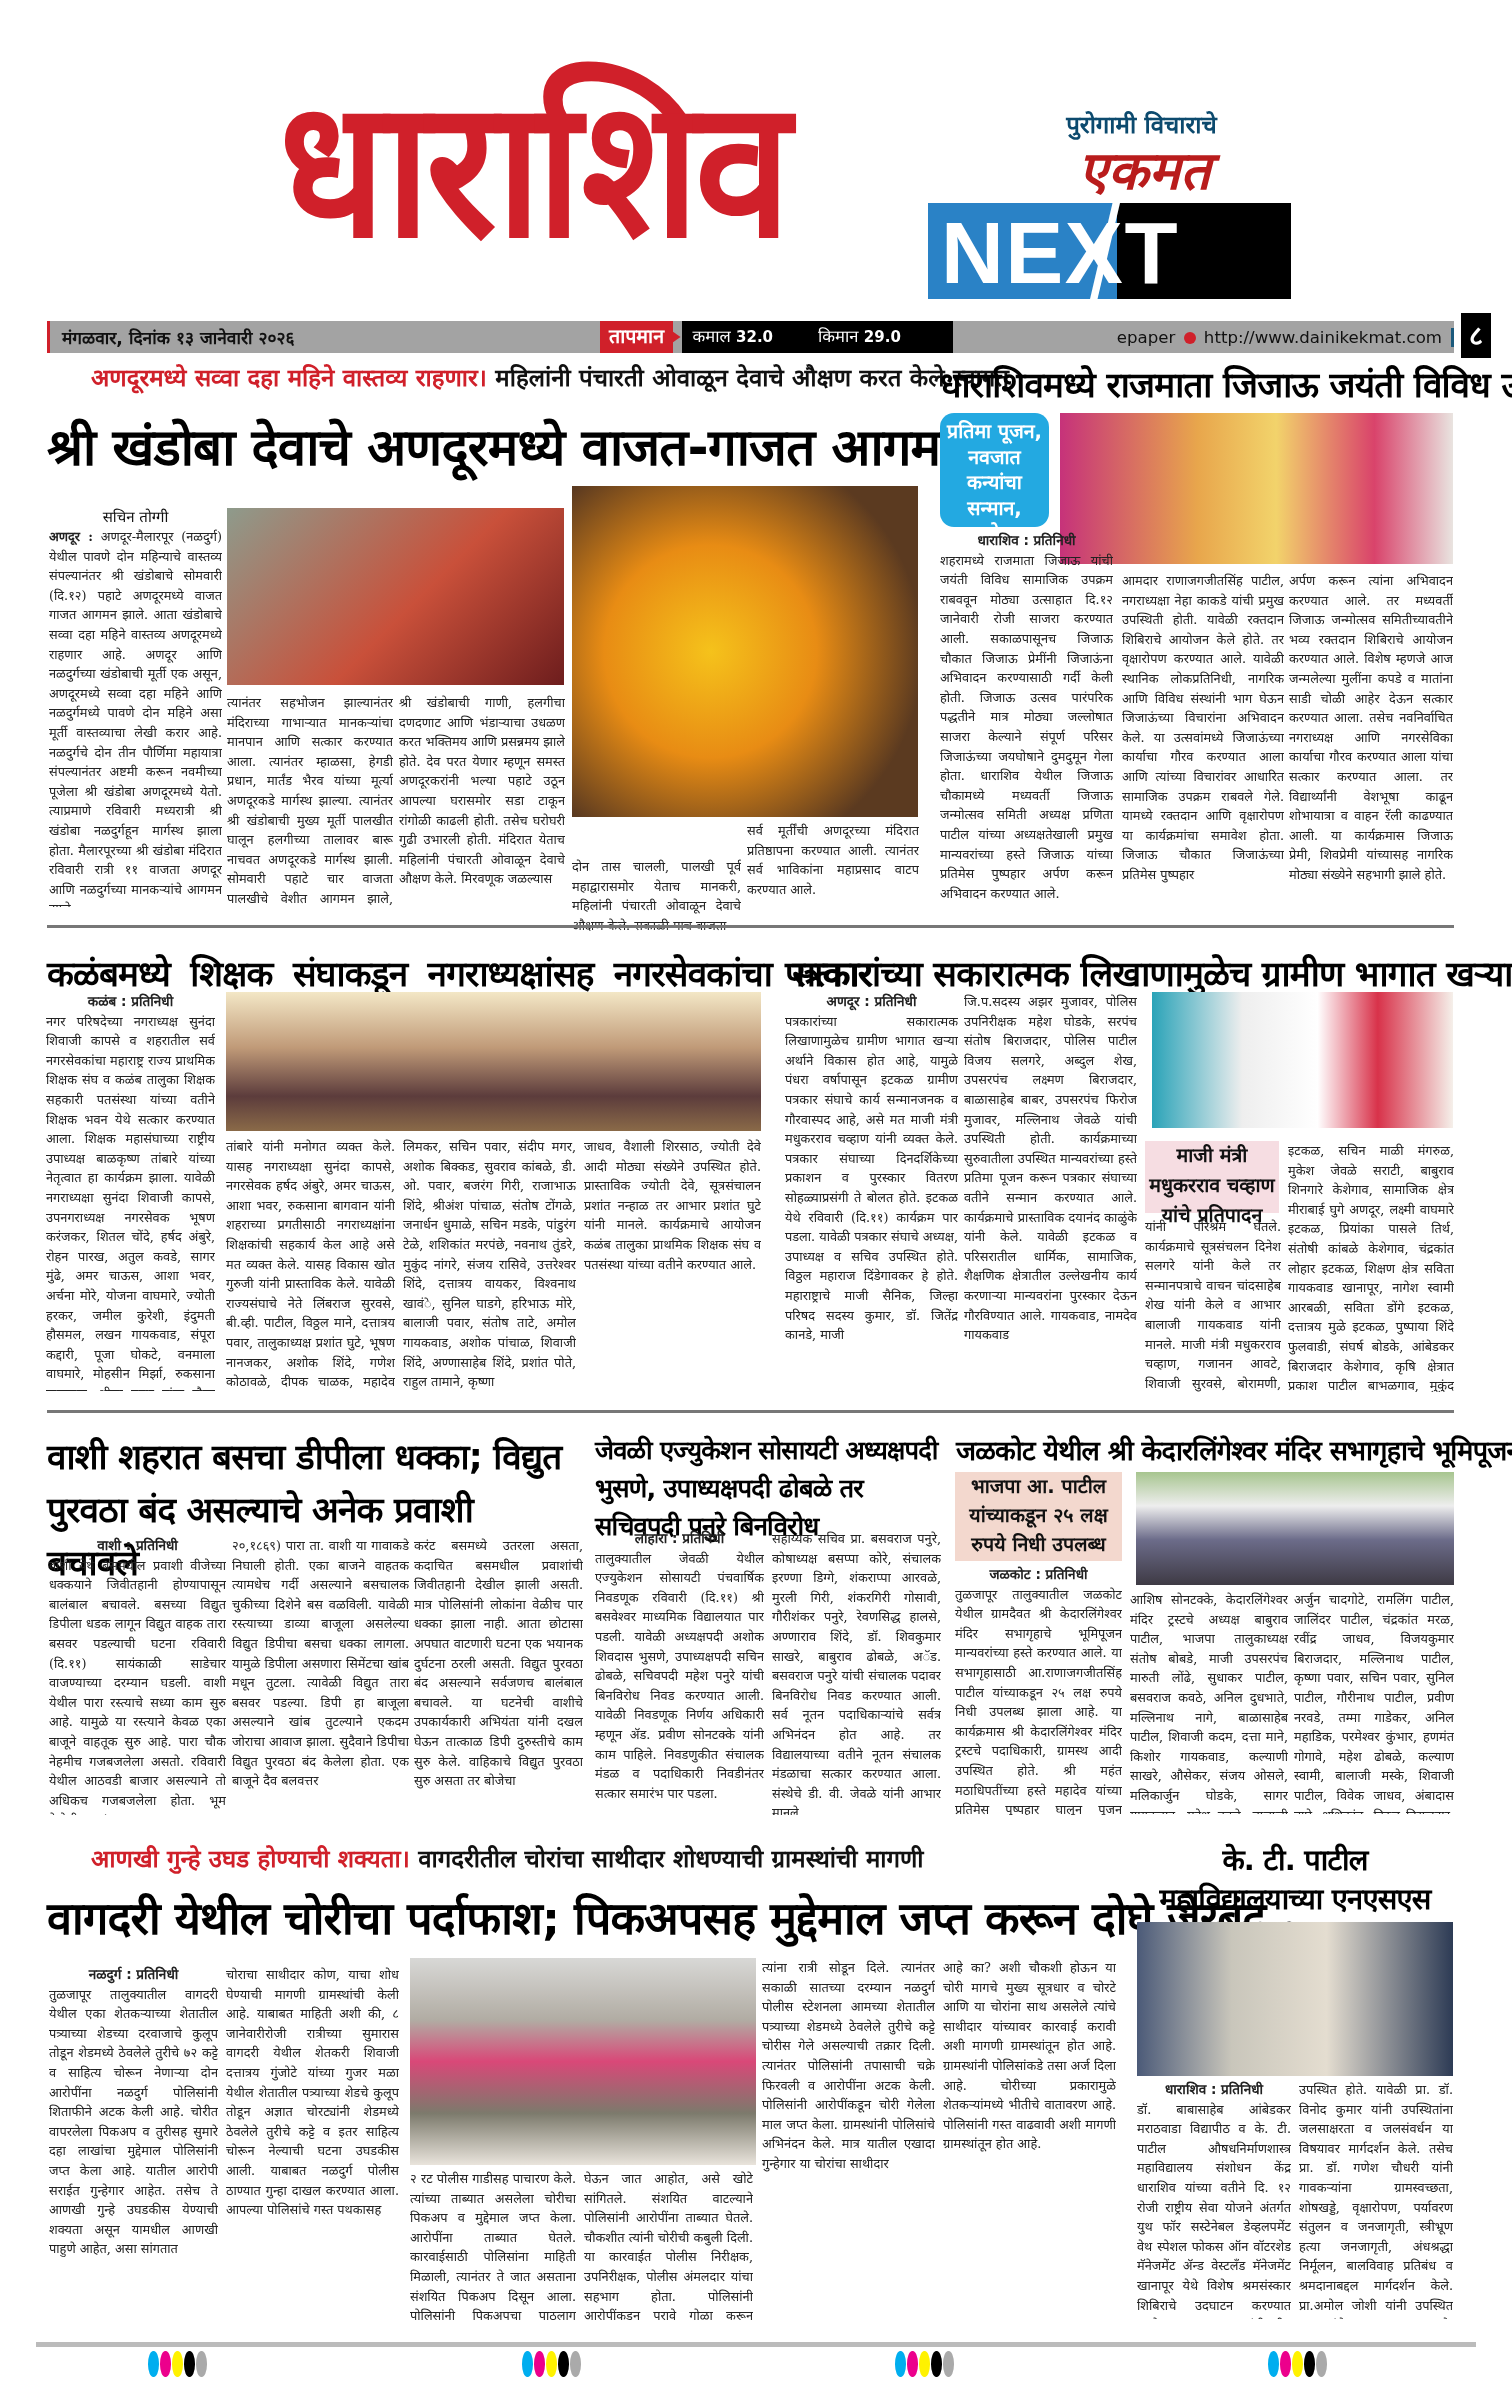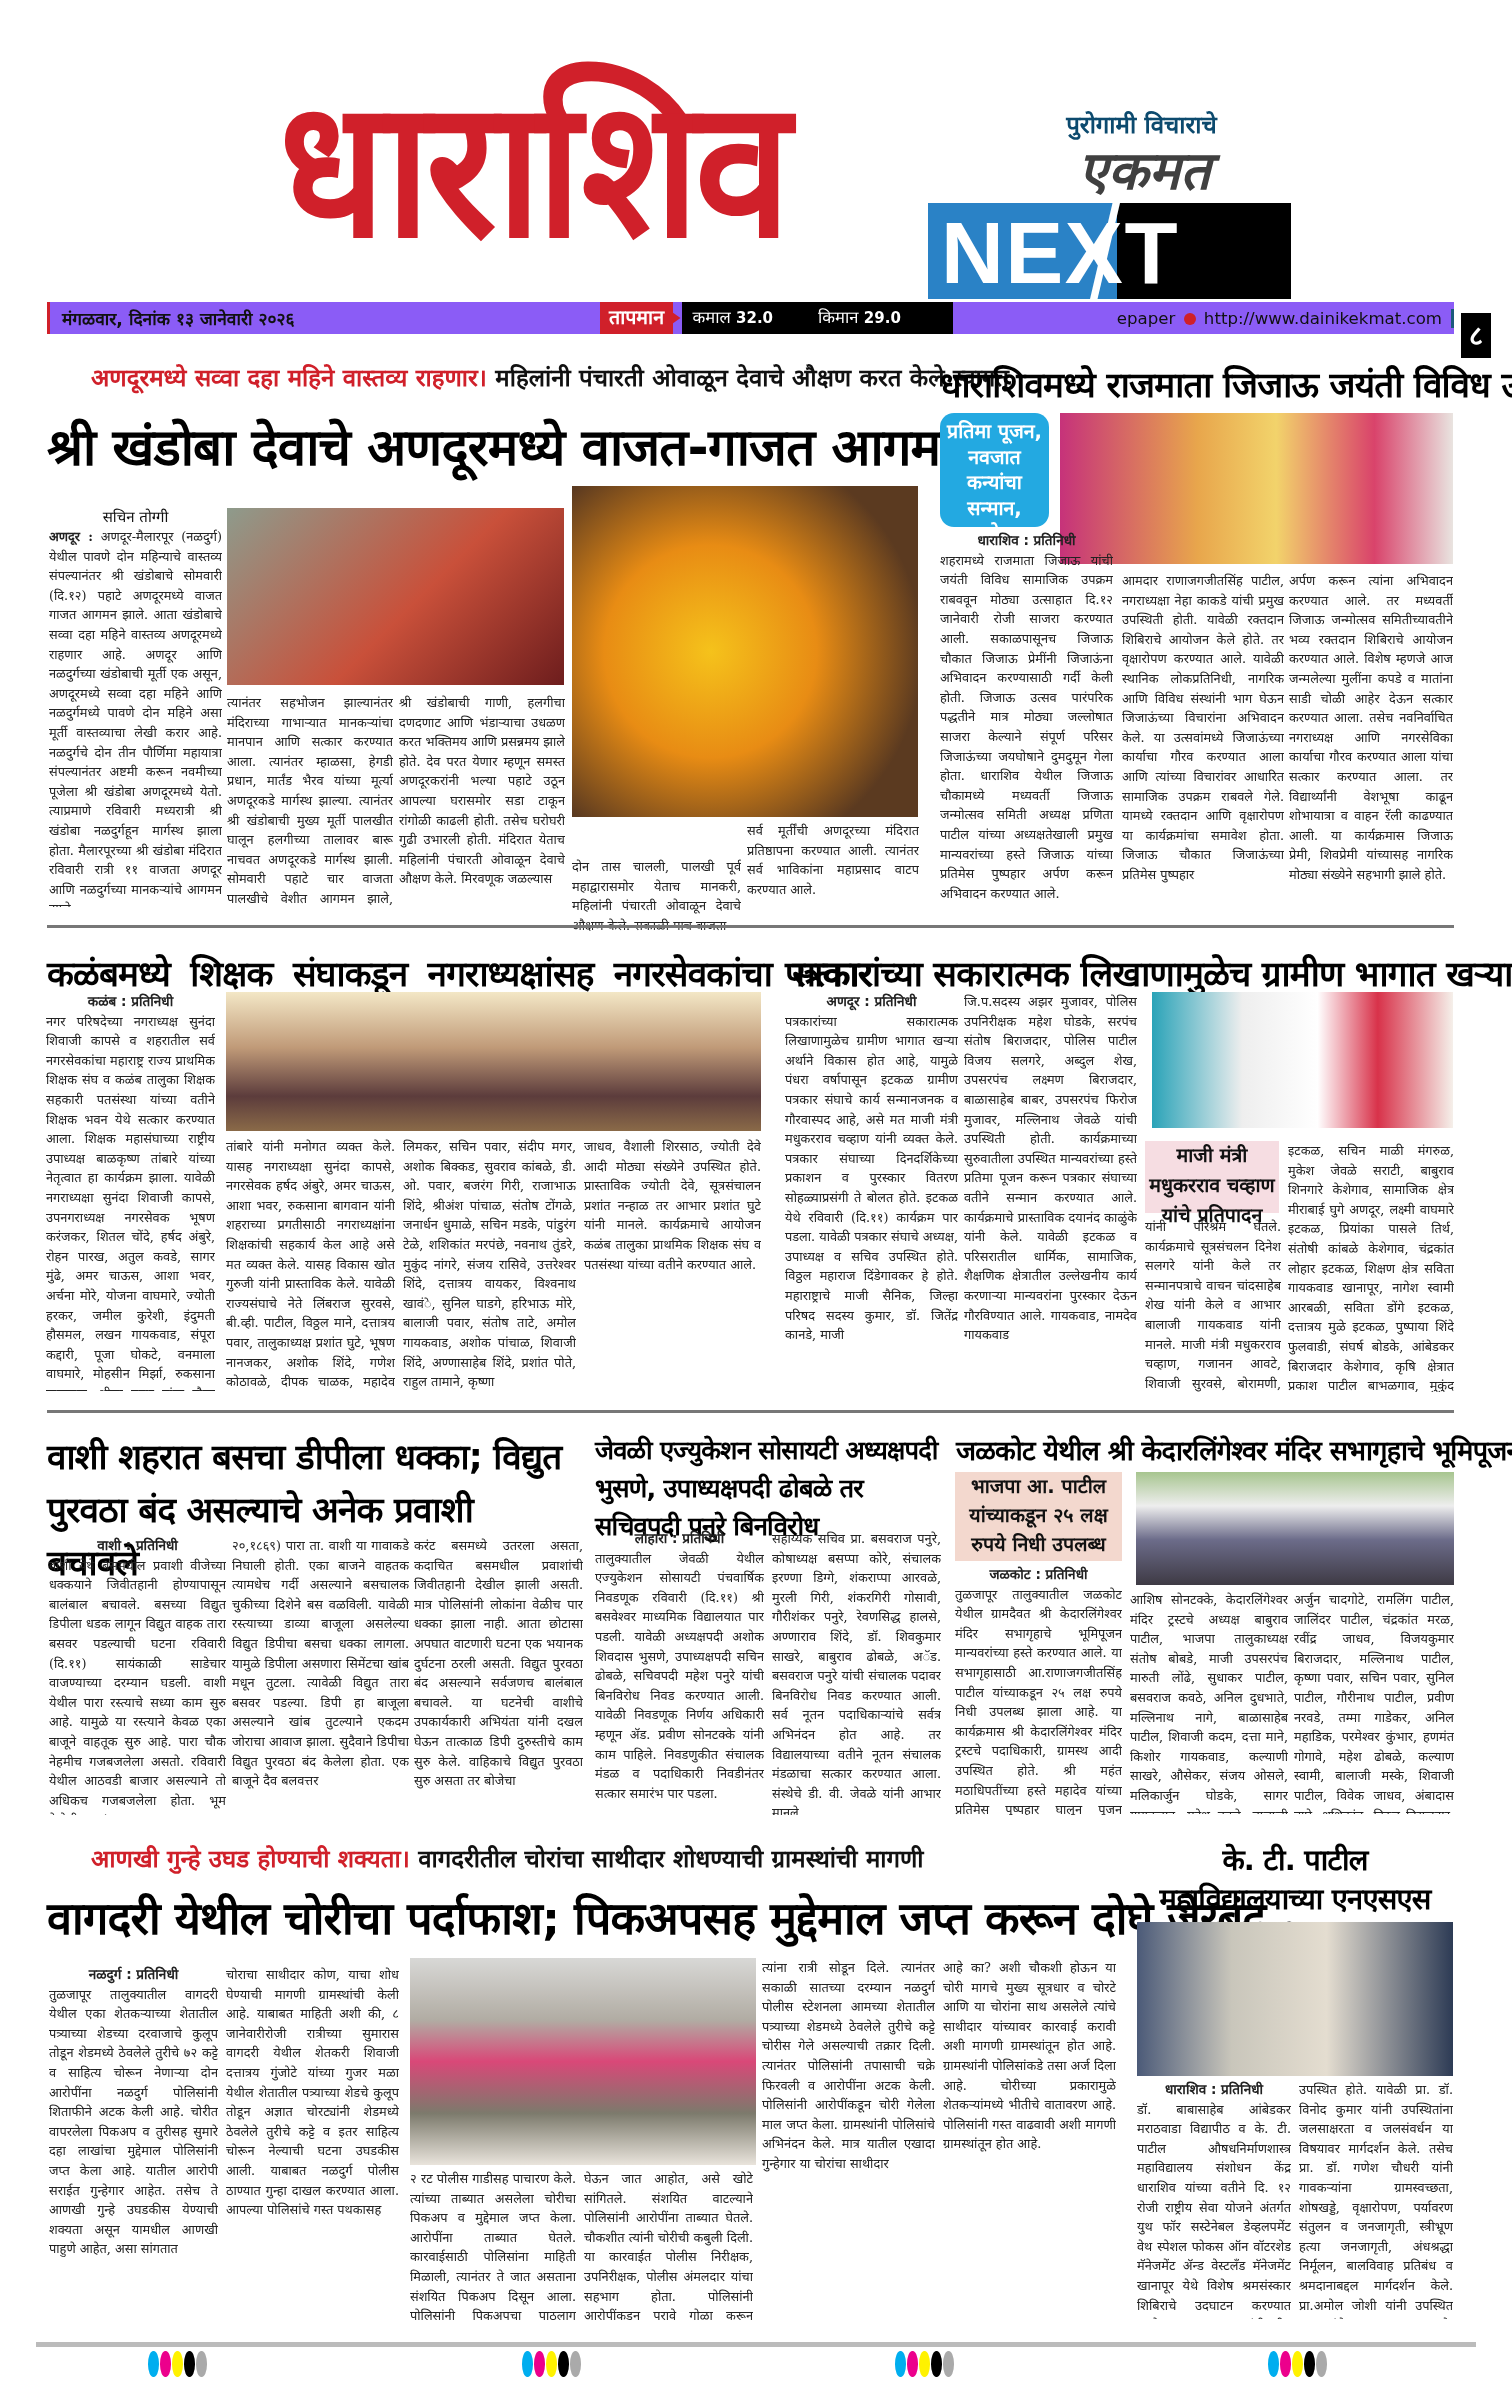--- a/index.html
+++ b/index.html
@@ -1,27 +1,27 @@
 <!DOCTYPE html>
 <html style="font-size:12px"><head>
 <meta charset="utf-8">
 <style>
   * { box-sizing: border-box; margin: 0; padding: 0; }
   body { width: 1512px; height: 2401px; background: #ffffff; font-family: "DejaVu Sans", sans-serif; color: #111; position: relative; overflow: hidden; }
   .abs { position: absolute; }
   
   .mast-title { left: 279px; top: 56px; width: 602px; height: 226px; color: #d0202a; font-family: "DejaVu Sans", sans-serif; font-weight: bold; font-size: 173px; line-height: 226px; letter-spacing: -4.5px; transform: scaleY(1.1); }
   .tagline { left: 1017px; top: 107px; width: 249px; color: #0c4a6e; font-weight: bold; font-size: 24px; text-align: center; }
-  .ekmat { left: 1020px; top: 132px; width: 249px; color: #404040; font-weight: bold; font-size: 53px; text-align: center; font-style: italic; }
+  .ekmat { left: 1020px; top: 132px; width: 249px; color: #b91c1c; font-weight: bold; font-size: 53px; text-align: center; font-style: italic; }
   .next-logo { left: 928px; top: 203px; width: 363px; height: 96px; display: flex; overflow: hidden; }
   .next-blue { background: #2a82c6; width: 52%; position: relative; }
   .next-black { background: #000; width: 48%; }
   .next-text { position: absolute; left: 941px; top: 215px; font-size: 87px; font-weight: bold; color: #fff; font-family: "Liberation Sans", sans-serif; letter-spacing: 1.5px; line-height: 75px; }
   
-  .strip { left: 47px; top: 302px; width: 1407px; height: 32px; background: #8b5cf6; border-left: 3.8px solid #d0202a; display: flex; align-items: center; font-size: 17.3px; }
+  .strip { left: 47px; top: 321px; width: 1407px; height: 32px; background: #a3a3a3; border-left: 3.8px solid #d0202a; display: flex; align-items: center; font-size: 17.3px; }
   .strip-date { padding-left: 12px; width: 550px; font-weight: bold; }
   .temp { display: flex; height: 32px; align-items: center; }
   .temp-label { background: #d0202a; color: #fff; font-weight: bold; padding: 0 9px; height: 32px; line-height: 32px; font-size: 19.6px; }
   .temp-vals { background: #000; color: #fff; height: 32px; line-height: 32px; padding: 0 10.5px; width: 271px; display: flex; gap: 45px; font-size: 16.6px; }
   .temp-vals b { font-size: 15px; }
   .epaper { margin-left: auto; padding-right: 9px; border-right: 3px solid #1b5a7c; font-size: 16.6px; }
   .page-no { left: 1461px; top: 313px; width: 30px; height: 45px; background: #000; color: #fff; font-size: 27px; font-weight: bold; text-align: center; line-height: 45px; }
   
   .kicker { font-weight: bold; font-size: 24px; white-space: nowrap; }
   .kicker .red { color: #d0202a; margin-left: 44px; }

